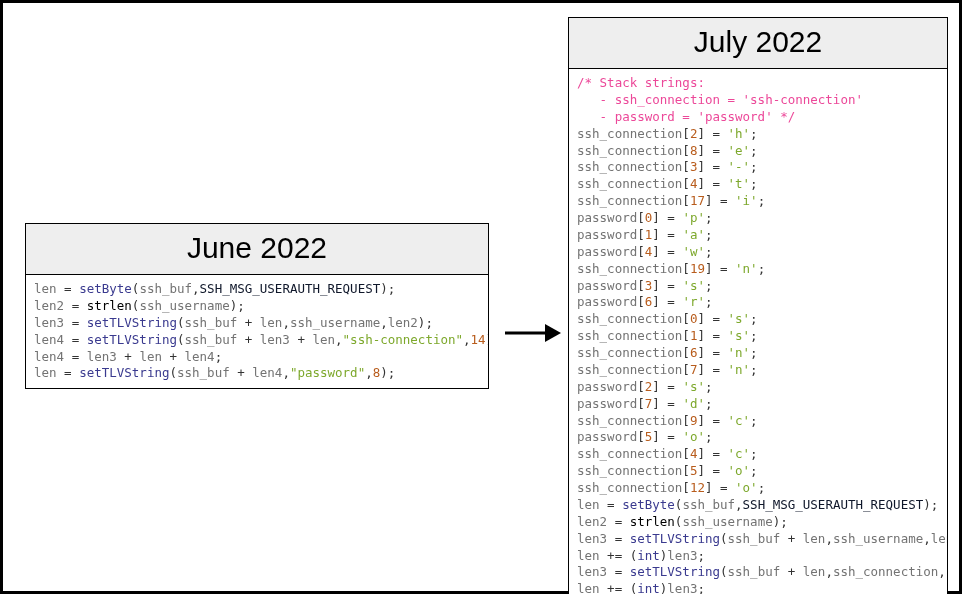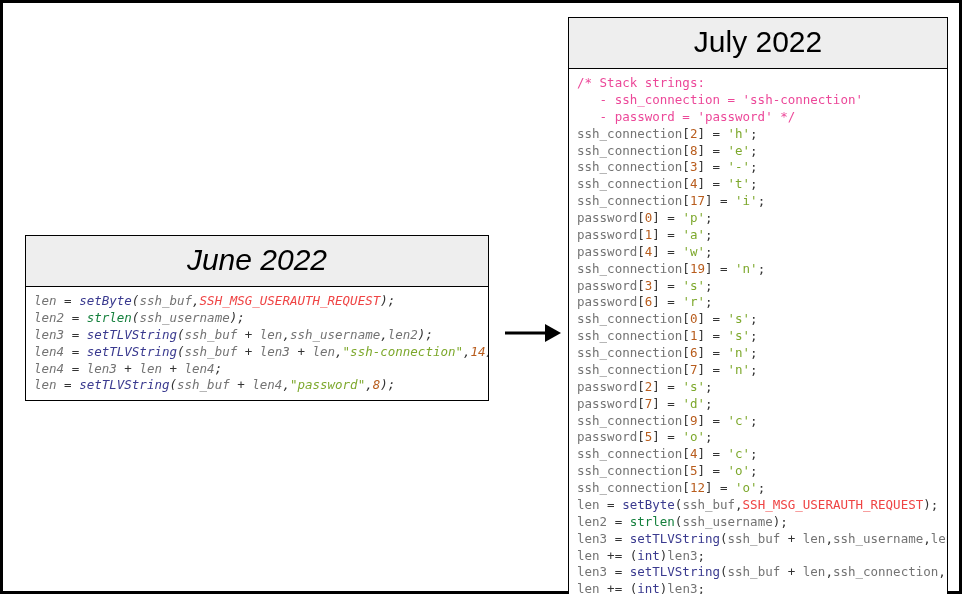--- a/index.html
+++ b/index.html
@@ -41,33 +41,32 @@
     font-family: "Consolas", "Menlo", "DejaVu Sans Mono", monospace;
     font-size: 12.5px;
     line-height: 1.35;
     padding: 6px 8px;
     white-space: pre;
     color: #333;
     overflow: hidden;
   }
   
   .c-var  { color: #737373; }   
-  .c-func { color: #15803d; }
+  .c-func { color: #000000; }
   .c-call { color: #3a3a8f; }   
   .c-ty   { color: #3a3a8f; text-align: right; }   
-  .c-const{ color: #ef4444; }   
+  .c-const{ color: #0f172a; }   
   .c-str  { color: #7da82c; }   
   .c-num  { color: #b85c1c; }      
   .c-comm { color: #ec4899; }
 
   #panel-left {
     left: 22px;
-    top: 232px;
+    top: 220px;
     width: 464px;
-    font-style: italic;
   }
   #panel-right {
     left: 565px;
     top: 14px;
     width: 380px;
   }
 
   #arrow {
     position: absolute;
     left: 500px;

